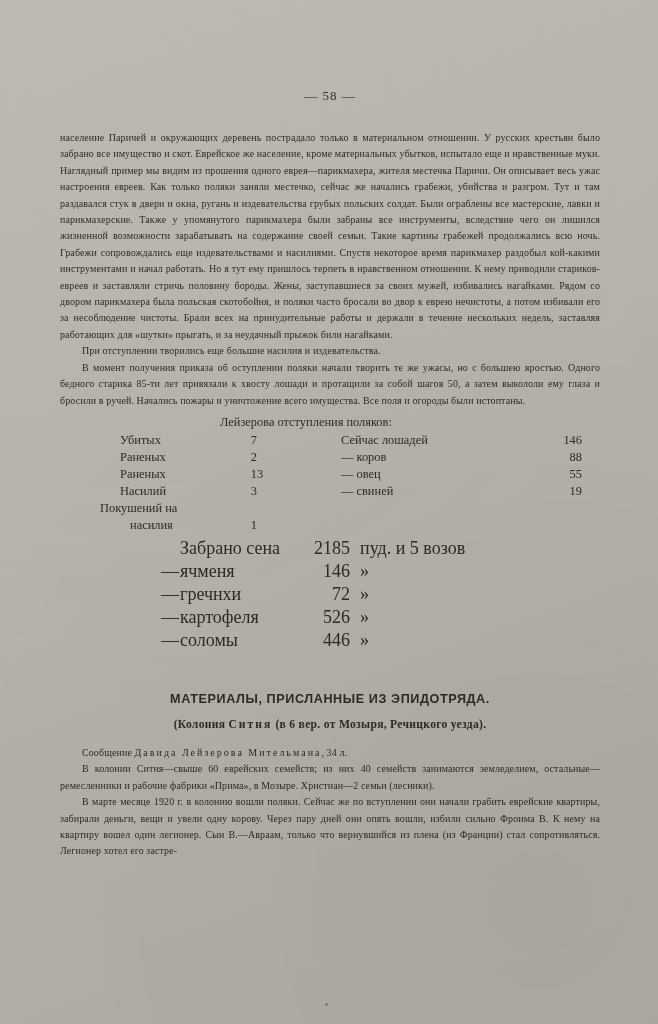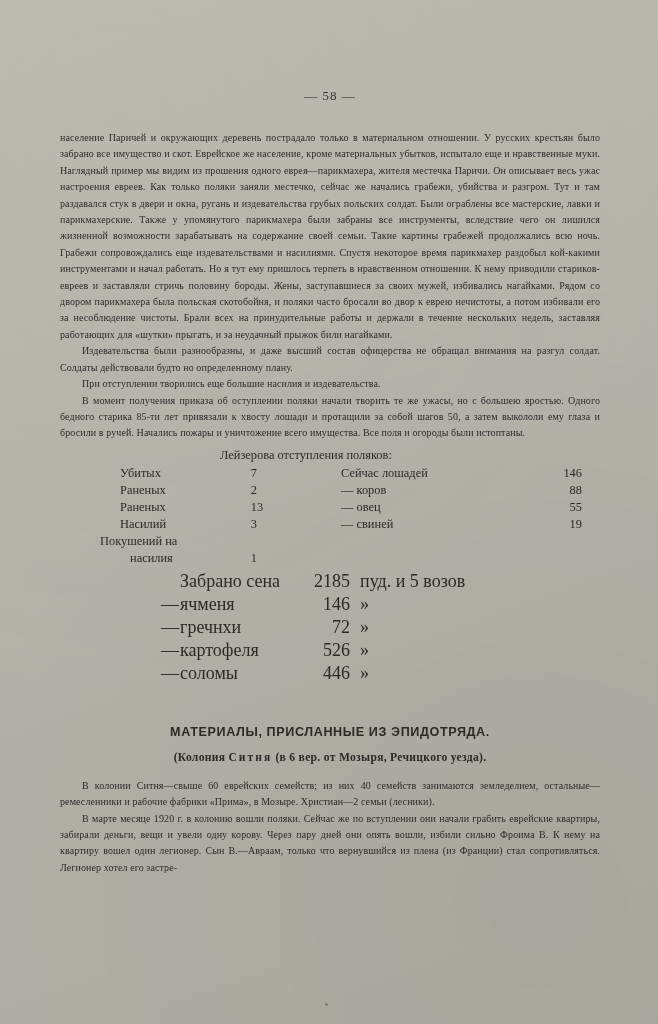--- a/index.html
+++ b/index.html
@@ -124,21 +124,20 @@
 </style>
 </head>
 <body>
 
 <div class="page">
   <div class="content">
 
     <div class="folio">— 58 —</div>
 
     <p class="body noindent">население Паричей и окружающих деревень пострадало только в материальном отношении. У русских крестьян было забрано все имущество и скот. Еврейское же население, кроме материальных убытков, испытало  еще и нравственные муки. Наглядный пример мы видим из прошения одного  еврея—парикмахера, жителя местечка Паричи. Он описывает весь ужас настроения  евреев.  Как только поляки заняли местечко, сейчас же начались грабежи, убийства и разгром. Тут и там раздавался стук в двери и окна, ругань и издевательства грубых польских солдат. Были ограблены все мастерские, лавки и парикмахерские. Также у упомянутого парикмахера были забраны все инструменты, вследствие чего он лишился жизненной возможности зарабатывать на содержание своей семьи. Такие картины грабежей продолжались всю ночь. Грабежи сопровождались еще издевательствами и насилиями. Спустя некоторое время парикмахер раздобыл кой-какими инструментами и начал работать. Но я тут ему пришлось терпеть в нравственном отношении. К нему приводили  стариков-евреев и заставляли стричь половину бороды. Жены, заступавшиеся за своих мужей,  избивались нагайками. Рядом со двором парикмахера была польская скотобойня, и поляки часто бросали во двор к еврею нечистоты, а потом избивали его за несоблюдение чистоты. Брали всех на принудительные работы и держали в течение нескольких недель, заставляя работающих для «шутки» прыгать, и за неудачный прыжок били нагайками.</p>
-    <p class="body">Издевательства были разнообразны, и даже высший состав офицерства не обращал внимания на разгул солдат. Солдаты действовали будто но определенному плану.</p>
     <p class="body">При отступлении творились еще большие насилия и издевательства.</p>
     <p class="body">В момент получения приказа об оступлении поляки начали творить те же ужасы, но с большею яростью. Одного бедного старика 85-ти лет привязали к хвосту лошади и протащили за собой шагов 50, а затем выкололи ему глаза и бросили в ручей. Начались пожары и уничтожение всего имущества. Все поля и огороды были истоптаны.</p>
 
     <div class="results-title">Лейзерова отступления поляков:</div>
 
     <table class="stats">
       <tbody>
           <tr>
         <td class="c-label-l">Убитых</td>
         <td class="c-num-l">7</td>
@@ -211,19 +210,22 @@
         <td class="f-unit">»</td>
       </tr>
     </tbody>
       </table>
 
     <h2 class="section">МАТЕРИАЛЫ, ПРИСЛАННЫЕ ИЗ ЭПИДОТРЯДА.</h2>
     <h3 class="subsection">
       <span>(Колония </span><span class="sp-letters">Ситня</span><span> (в 6 вер. от Мозыря, Речицкого уезда).</span>
     </h3>
 
+    <p class="body">
+      <span>Сообщение </span><span class="sp-letters">Давида Лейзерова Мительмана</span><span>, 34 л.</span>
+    </p>
 
     <p class="body gap-top">В колонии Ситня—свыше 60 еврейских семейств; из них 40 семейств занимаются земледелием, остальные—ремесленники и рабочие фабрики «Прима», в Мозыре. Христиан—2 семьи (лесники).</p>
     <p class="body">В марте месяце 1920 г. в колонию вошли поляки. Сейчас же по вступлении они начали грабить еврейские квартиры, забирали деньги, вещи и увели одну корову. Через пару дней они опять вошли, избили сильно  Фроима В. К нему на квартиру вошел один легионер. Сын В.—Авраам, только что вернувшийся из плена (из Франции) стал сопротивляться. Легионер хотел его застре-</p>
 
   </div>
   <div class="dot"></div>
 </div>
 
 </body></html>

